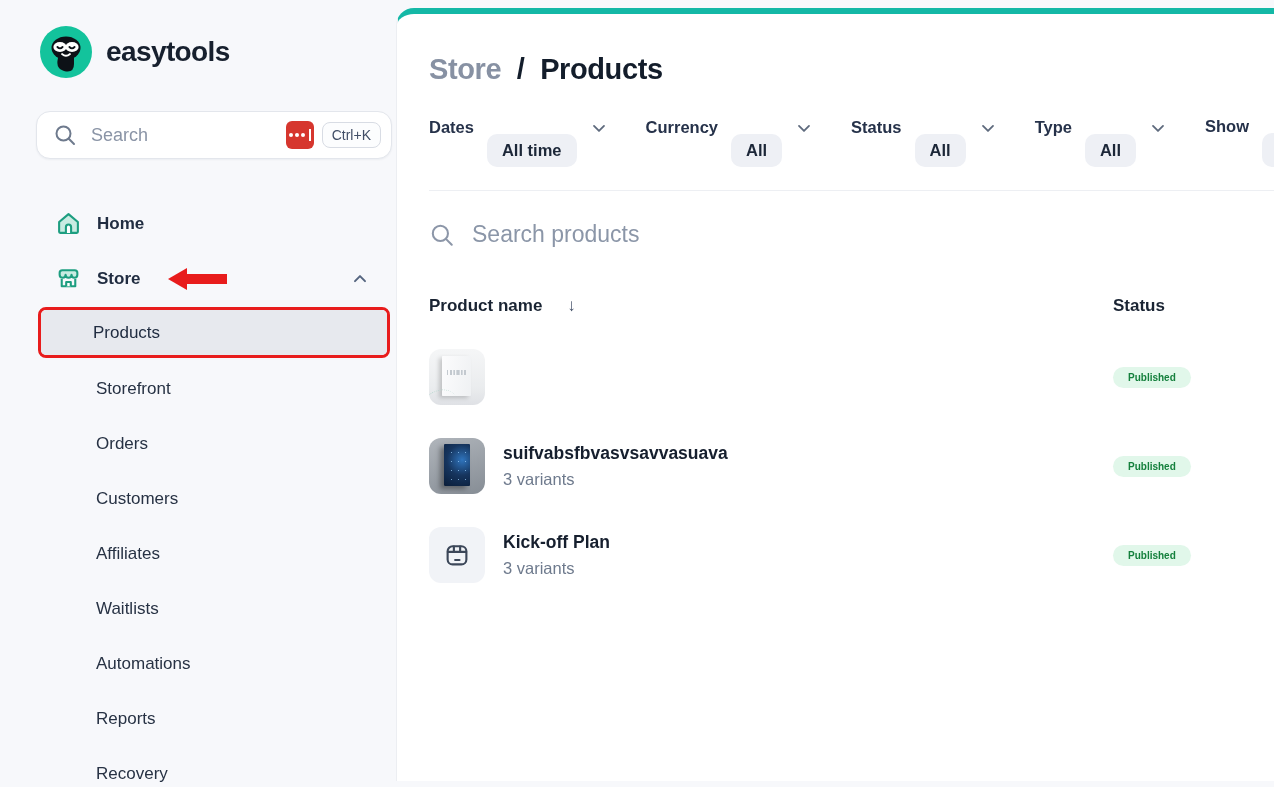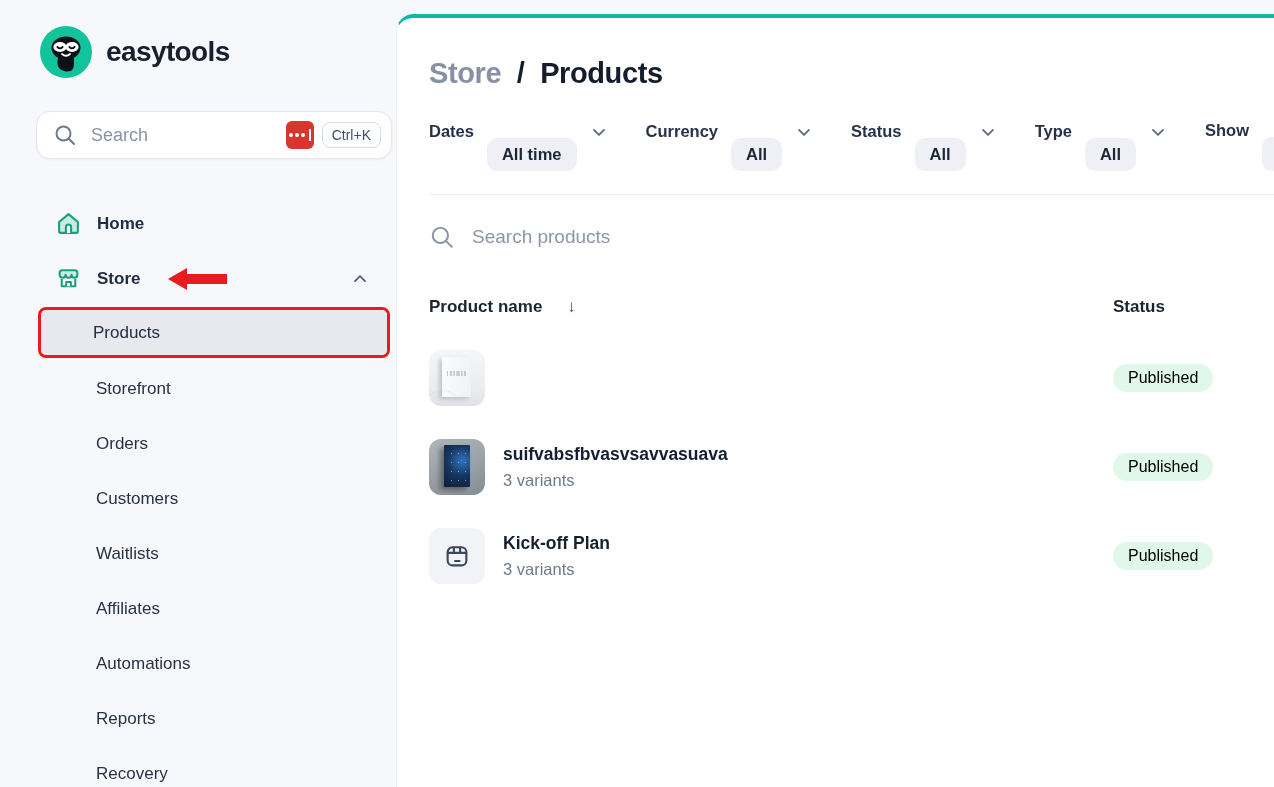--- a/index.html
+++ b/index.html
@@ -39,41 +39,41 @@
     border-right:19px solid #e81c1c;}
   .arrow-shaft{width:40px;height:10px;background:#e81c1c;}
 
   .active-annot{margin:1px 22px 3px;border:3px solid #e81c1c;border-radius:8px;}
   .active-item{background:#e7e9ee;border-radius:5px;height:45px;display:flex;align-items:center;
     padding-left:52px;font-size:17px;font-weight:500;color:#212d41;cursor:pointer;}
   .sub-item{height:55px;display:flex;align-items:center;padding-left:80px;font-size:17px;
     font-weight:500;color:#273244;cursor:pointer;}
 
   
-  .main-card{position:absolute;left:396px;top:14px;width:878px;height:773px;background:#fff;
-    border-top-left-radius:18px;border-left:1px solid #eceef2;border-top:4px solid #14b8a6;
+  .main-card{position:absolute;left:396px;top:8px;width:878px;height:773px;background:#fff;
+    border-top-left-radius:18px;border-left:1px solid #eceef2;border-top:6px solid #14b8a6;
     box-sizing:border-box;padding-left:32px;}
   .breadcrumb{margin-top:39px;font-size:29px;font-weight:700;letter-spacing:-0.4px;}
   .bc-section{color:#8era;color:#8791a3;}
   .bc-sep,.bc-page{color:#131d2b;}
   .bc-sep{margin:0 8px;}
 
   .filter-bar{display:flex;align-items:center;margin-top:31px;padding-bottom:23px;
     border-bottom:1px solid #edeff3;white-space:nowrap;}
   .filter{display:flex;align-items:flex-start;margin-right:37px;}
   .filter:last-child{margin-right:0;margin-left:auto;}
   .f-label{font-size:16.5px;font-weight:600;color:#26324a;margin-right:13px;}
   .f-pill{background:#eef0f5;border-radius:10px;padding:7px 15px;font-size:16.5px;font-weight:700;
     color:#1c2738;cursor:pointer;margin-top:16px;}
   .f-pill.cut{width:44px;height:20px;margin-right:-38px;}
   .f-chev{margin-left:12px;display:flex;cursor:pointer;}
 
   .products-search{display:flex;align-items:center;margin-top:29px;gap:15px;}
   .ps-input{border:none;outline:none;background:transparent;width:500px;
-    font-family:"Liberation Sans",sans-serif;font-size:19px;color:#2a3342;}
+    font-family:"Liberation Sans",sans-serif;font-size:23px;color:#2a3342;}
   .ps-input::placeholder{color:#8b96a8;}
 
   .table-header{display:grid;grid-template-columns:684px 1fr;margin-top:47px;align-items:center;}
   .th{font-size:17px;font-weight:700;color:#1a2433;display:flex;align-items:center;gap:16px;}
   .sort{margin-left:9px;color:#45526a;font-weight:400;font-size:17px;}
 
   .prow{display:grid;grid-template-columns:684px 1fr;margin-top:33px;align-items:center;}
   .row-main{display:flex;align-items:center;gap:18px;cursor:pointer;}
   .thumb{width:56px;height:56px;border-radius:12px;flex:none;position:relative;overflow:hidden;}
   .thumb-white{background:linear-gradient(180deg,#f5f6f7 0%,#eaecee 70%,#dfe1e5 100%);}
@@ -88,21 +88,21 @@
   .thumb-blue{background:linear-gradient(160deg,#b0b5bb 0%,#868d95 100%);}
   .book2{position:absolute;left:15px;top:6px;width:26px;height:42px;border-radius:1px;
     background:radial-gradient(circle at 70% 38%,#2f74bd 0%,#16355e 48%,#0a1d38 100%);
     box-shadow:-4px 3px 5px rgba(0,0,0,.35);}
   .book2-dots{position:absolute;inset:4px;
     background-image:radial-gradient(circle,#9fd4ff 0.8px,transparent 1px);
     background-size:7px 9px;opacity:.7;}
   .thumb-placeholder{background:#f1f3f7;display:flex;align-items:center;justify-content:center;}
   .t-title{font-size:17.5px;font-weight:700;color:#161f2e;}
   .t-sub{font-size:16.5px;color:#6e7a8d;margin-top:6px;}
-  .badge{display:inline-block;background:#e1f7ea;color:#000000;font-weight:400;font-size:16px;
+  .badge{display:inline-block;background:#e1f7ea;color:#15803d;font-weight:700;font-size:10px;
     padding:5px 15px;border-radius:15px;}
 </style>
 </head>
 <body>
 
 <aside class="sidebar">
 
   <div class="logo-row">
     <span class="logo-badge">
       <svg width="52" height="52" viewBox="0 0 52 52">
@@ -176,24 +176,24 @@
     <div class="sub-item">
       <span>Storefront</span>
     </div>
     <div class="sub-item">
       <span>Orders</span>
     </div>
     <div class="sub-item">
       <span>Customers</span>
     </div>
     <div class="sub-item">
+      <span>Affiliates</span>
+    </div>
+    <div class="sub-item">
       <span>Waitlists</span>
-    </div>
-    <div class="sub-item">
-      <span>Affiliates</span>
     </div>
     <div class="sub-item">
       <span>Automations</span>
     </div>
     <div class="sub-item">
       <span>Reports</span>
     </div>
     <div class="sub-item">
       <span>Recovery</span>
     </div>

